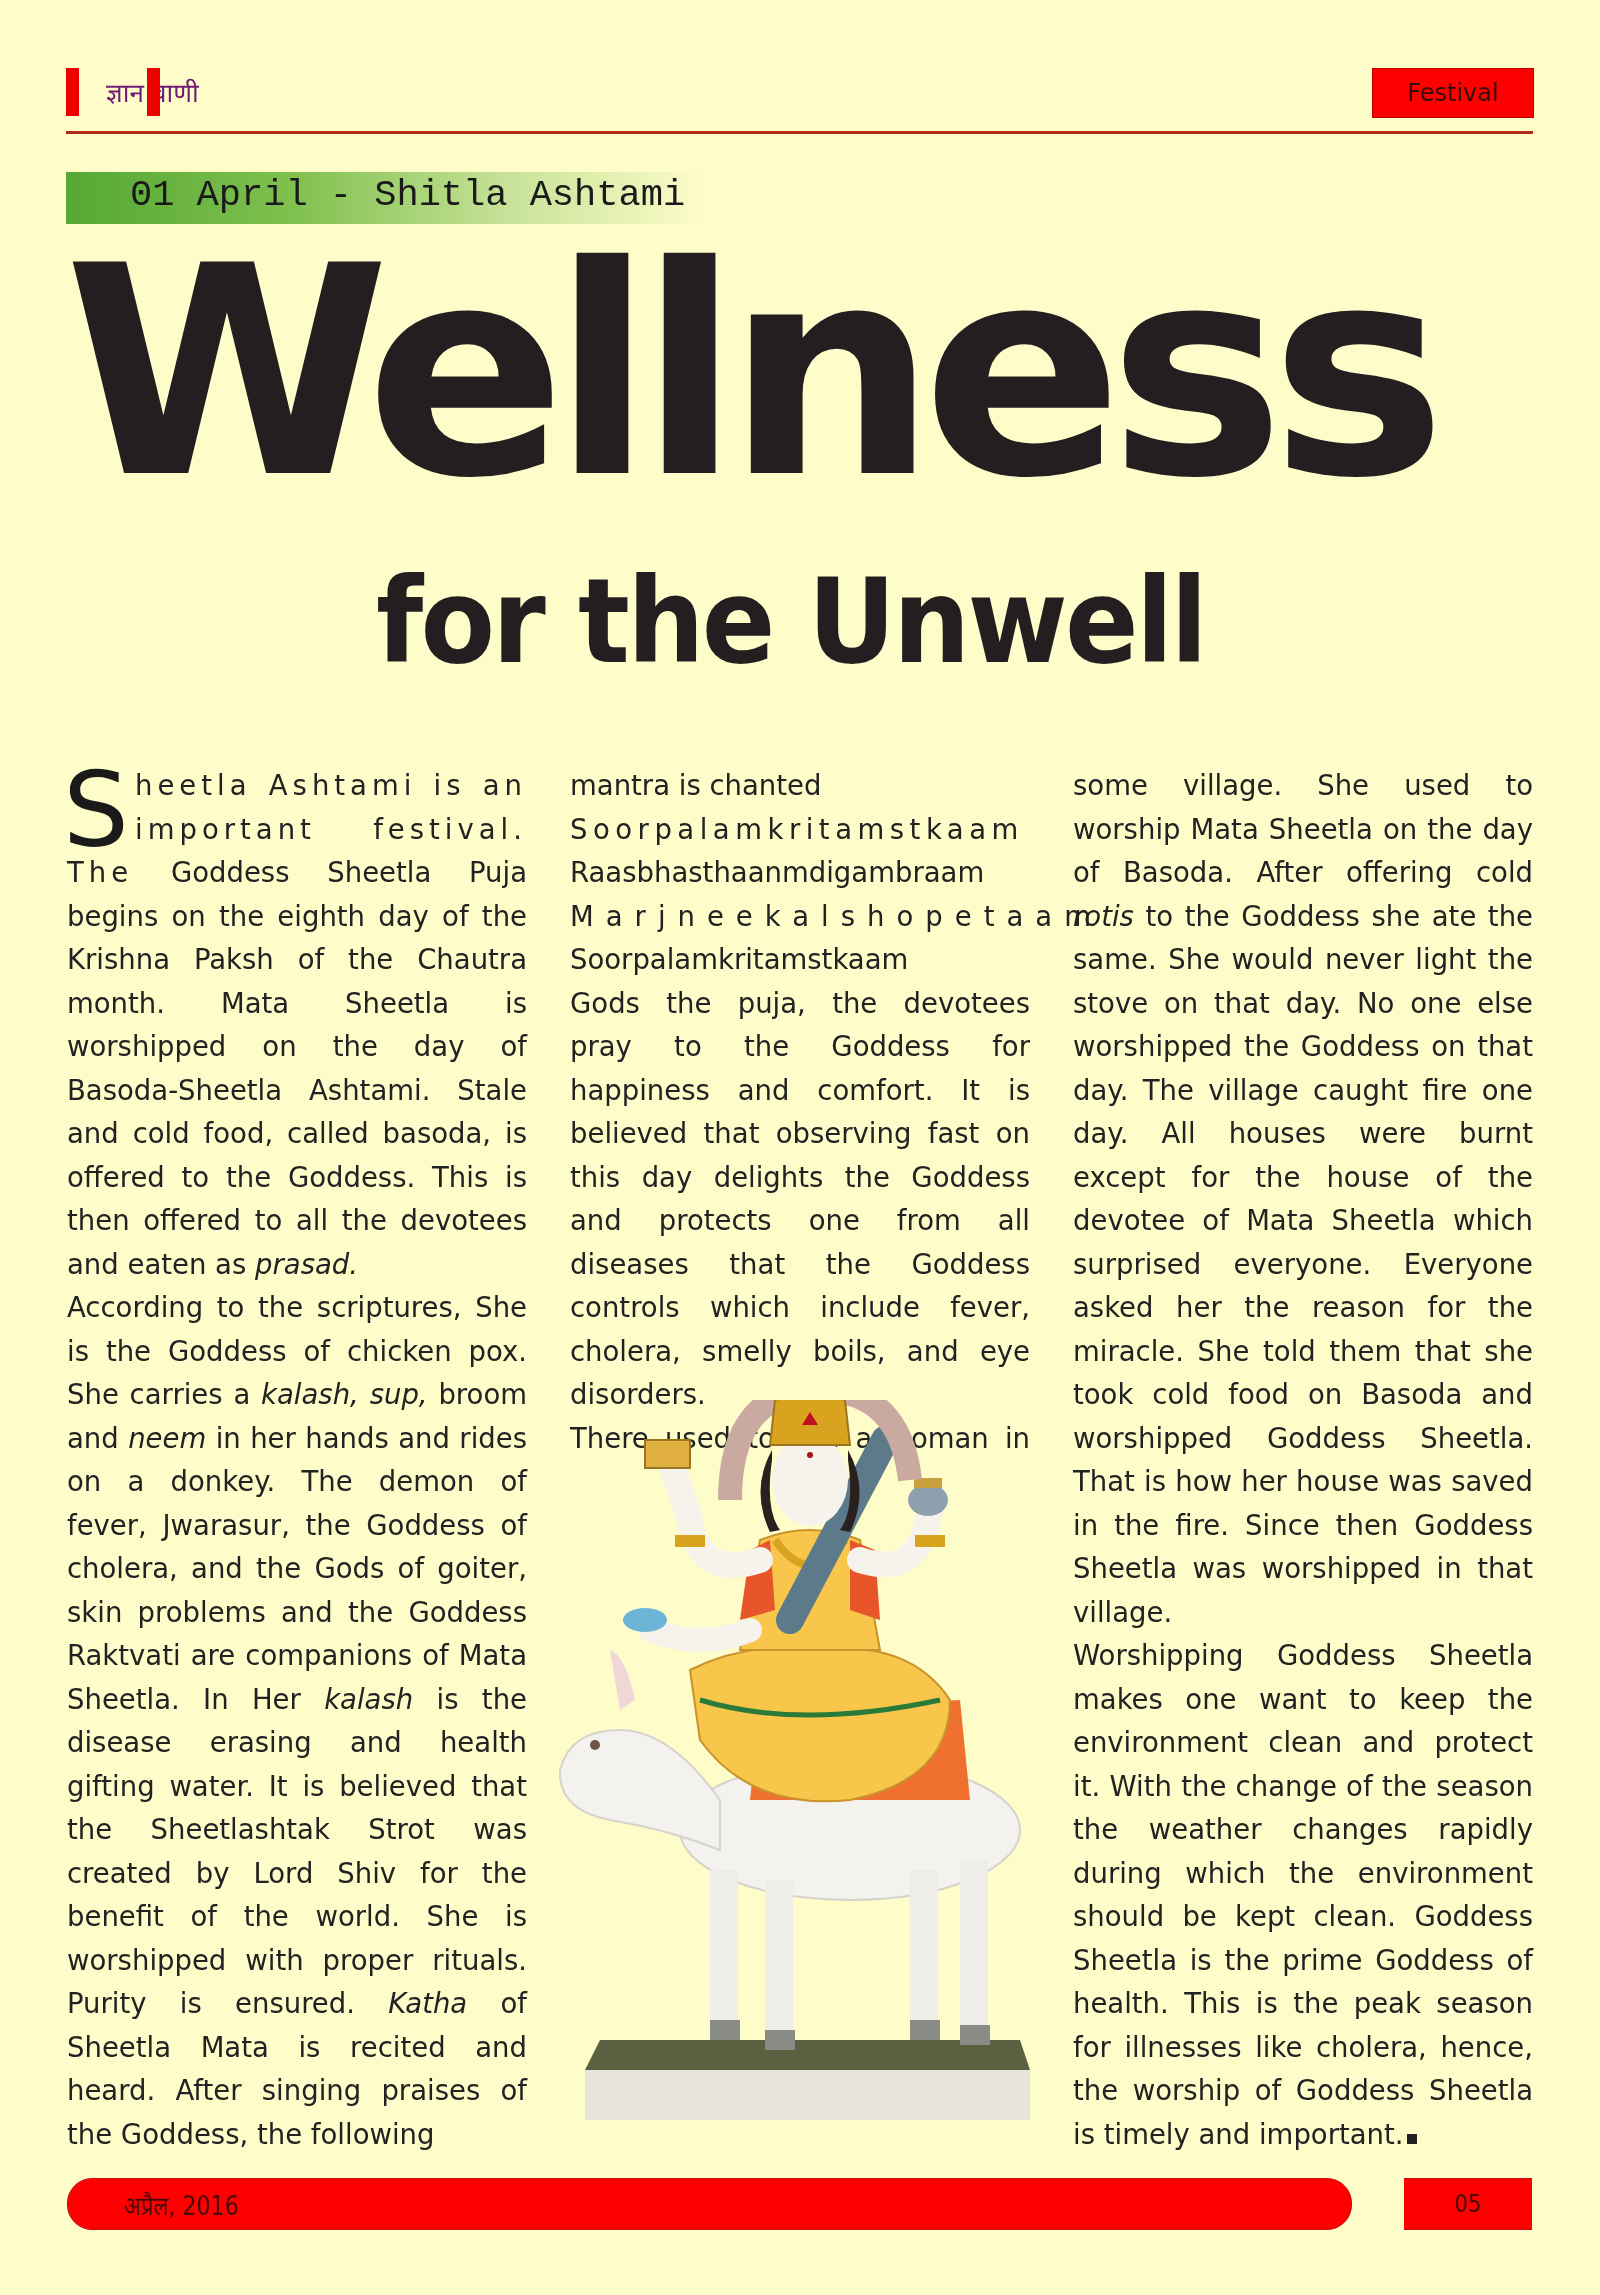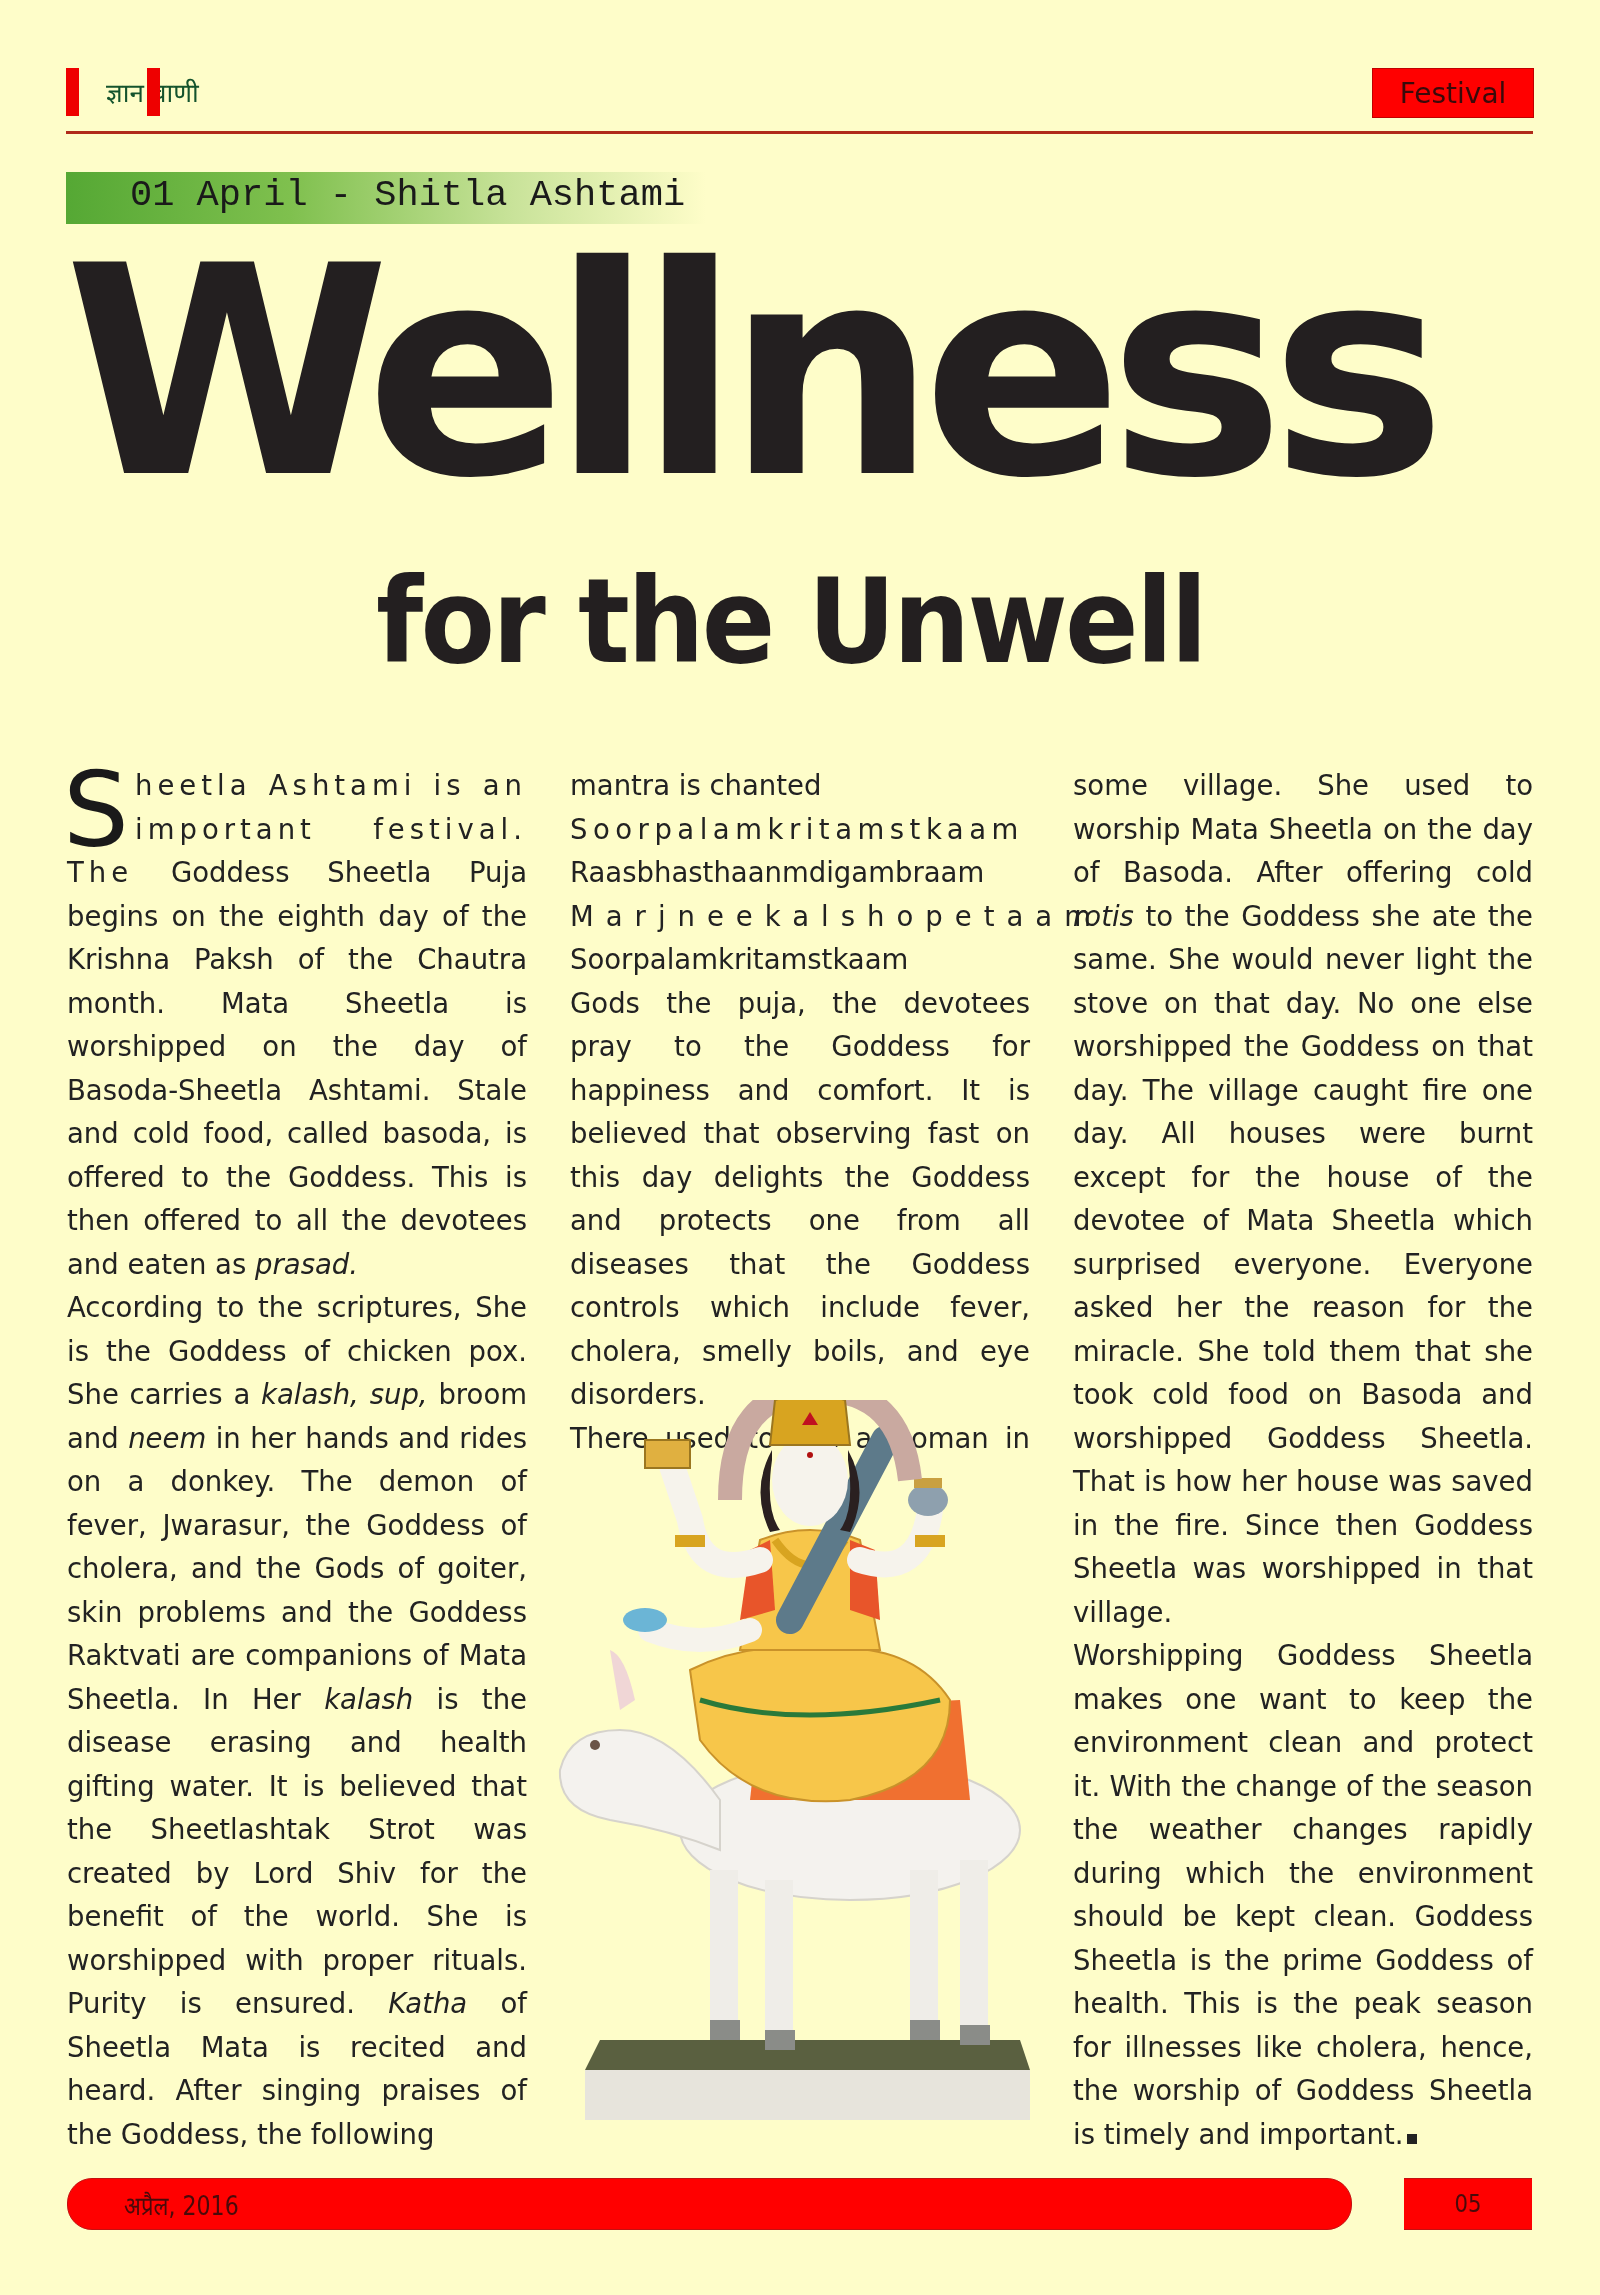--- a/index.html
+++ b/index.html
@@ -7,26 +7,26 @@
     width: 1600px; height: 2295px;
     background: #fefdc9;
     position: relative;
     overflow: hidden;
     font-family: "Liberation Sans", "DejaVu Sans", sans-serif;
     color: #1f1f1f;
   }
   .hdr-bar { position: absolute; background: #ee0000; }
   .hdr-left-text {
     position: absolute; left: 106px; top: 74px;
-    font-family: "DejaVu Sans", sans-serif; font-size: 26px; color: #14532d;
+    font-family: "DejaVu Sans", sans-serif; font-size: 26px; color: #701a75;
   }
   .festival-tag {
     position: absolute; left: 1372px; top: 68px; width: 160px; height: 48px;
     background: #ff0000; border: 1px solid #c00000;
-    font-family: "DejaVu Sans", sans-serif; font-size: 28px; color: #3a0a0a;
+    font-family: "DejaVu Sans", sans-serif; font-size: 24px; color: #3a0a0a;
     display: flex; align-items: center; justify-content: center;
   }
   .hdr-rule {
     position: absolute; left: 66px; top: 131px; width: 1467px; height: 3px;
     background: #b02a1a;
   }
   .date-banner {
     position: absolute; left: 66px; top: 172px; width: 640px; height: 52px;
     background: linear-gradient(to right, #55a834 0%, #7fc04e 35%, #c9e39a 70%, #fefdc9 100%);
   }

